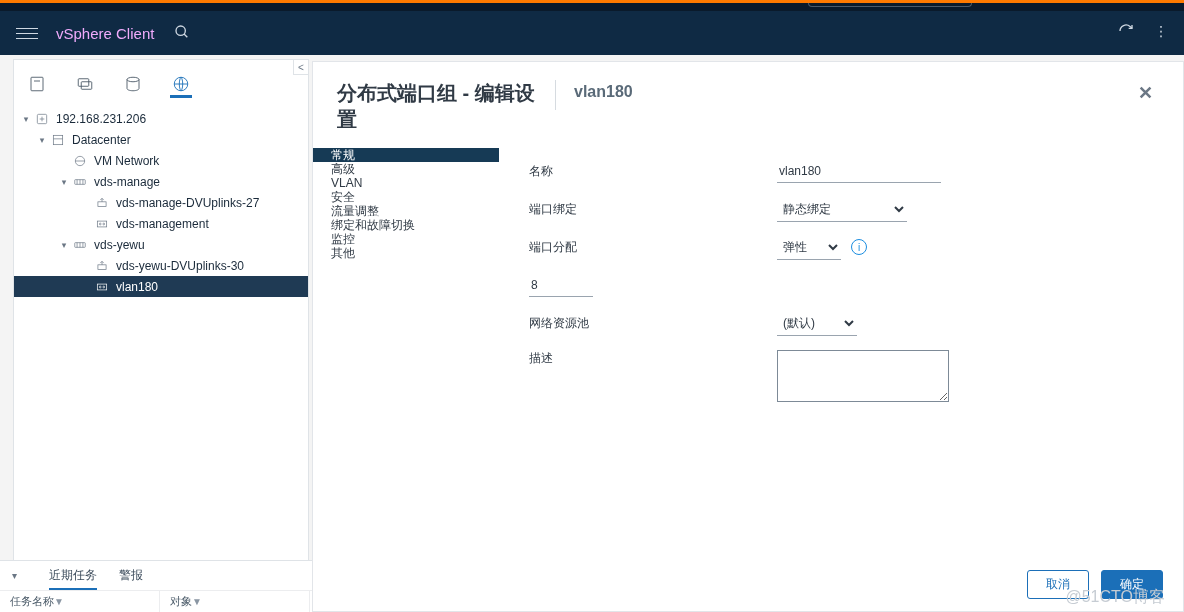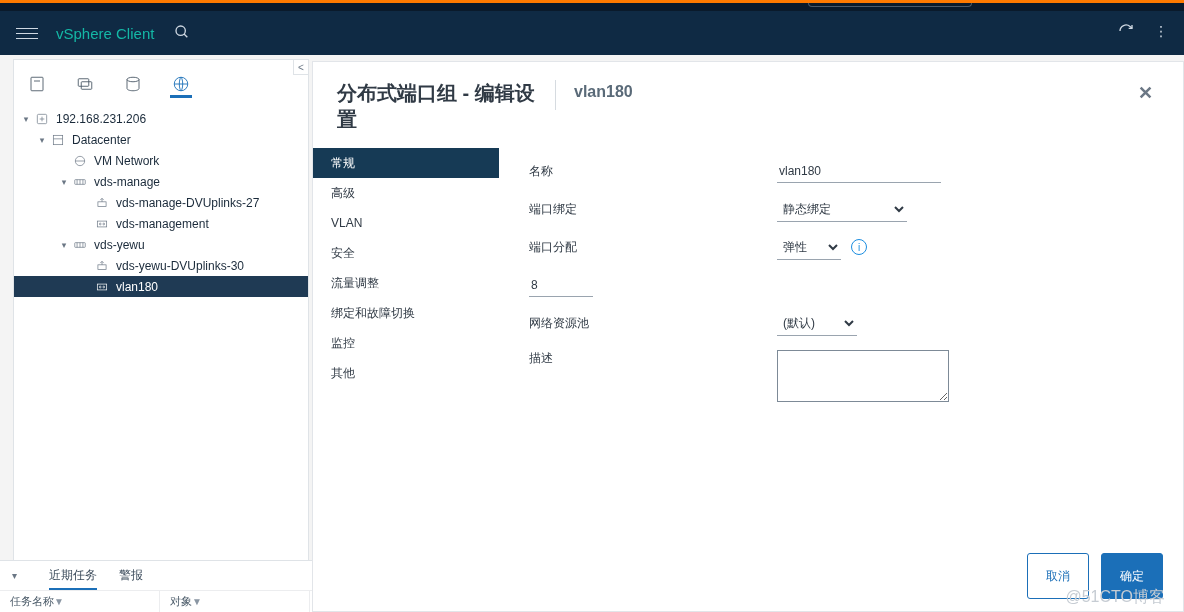--- a/index.html
+++ b/index.html
@@ -9,21 +9,21 @@
   .orange-bar { height: 3px; background: #ff7a00; }
   .top-chrome { height: 8px; background: #0a1a2b; position: relative; }
   .top-chrome .pill { position: absolute; top: 0; left: 808px; width: 164px; height: 4px; border: 1px solid #4a5a6a; border-radius: 0 0 4px 4px; border-top: none; }
 
   .header {
     height: 44px; background: #0f2a44; color: #e8eef4;
     display: flex; align-items: center; padding: 0 16px;
   }
   .header .hamburger { width:22px; display:flex; flex-direction:column; gap:4px; margin-right:18px; cursor:pointer;}
   .header .hamburger span { height:1px; background:#cfd8e2; }
-  .header .title { color:#14b8a6; font-size:15px; margin-right:20px; }
+  .header .title { color:#f0abfc; font-size:15px; margin-right:20px; }
   .header .search-icon { color:#cfd8e2; font-size:15px; }
   .header .right-icons { margin-left:auto; display:flex; gap:20px; color:#cfd8e2; }
 
   
   .body { position: relative; height: calc(612px - 3px - 8px - 44px); }
 
   
   .left-panel {
     position:absolute; left:13px; top:4px; width:296px; height:calc(100% - 4px);
     background:#fff; border:1px solid #dfe3e7; display:flex; flex-direction:column;
@@ -71,21 +71,21 @@
   }
   .modal-header { display:flex; align-items:flex-start; padding:18px 24px 10px 24px;font-weight:bold; }
   .modal-header .mtitle { font-size:20px; color:#303a45; max-width:200px; line-height:1.3;}
   .modal-header .sep { width:1px; height:30px; background:#d6dbe0; margin:0 18px; }
   .modal-header .mcontext { font-size:16px; color:#5a6a78; padding-top:3px;}
   .modal-header .close { margin-left:auto; color:#6b7785; font-size:18px; cursor:pointer; padding:2px 6px;}
 
   .modal-body { display:flex; flex:1; overflow:hidden; }
 
   .m-side { width:186px; padding:6px 0; }
-  .m-side .mitem { height:30px; display:flex; align-items:center; padding:0 18px; font-size:12px; color:#303a45; cursor:pointer;}
+  .m-side .mitem { height:14px; display:flex; align-items:center; padding:0 18px; font-size:12px; color:#303a45; cursor:pointer;}
   .m-side .mitem.active { background:#163a55; color:#fff; }
 
   .m-form { flex:1; padding:10px 30px; font-size:12px; color:#303a45; }
   .frow { display:flex; align-items:center; min-height:38px; }
   .frow .flabel { width:248px; }
   .frow .fcontrol { display:flex; align-items:center; gap:10px;}
   .frow input[type=text].underline, .frow select.underline {
     border:none; border-bottom:1px solid #9aa4af; background:transparent; padding:4px 2px;
     font-size:12px; color:#303a45; outline:none;
   }
@@ -97,21 +97,21 @@
   .frow .info-icon {
     width:16px; height:16px; border:1px solid #1b8de0; border-radius:50%;
     color:#1b8de0; font-size:10px; display:flex; align-items:center; justify-content:center;
   }
   .desc-box { width:172px; height:52px; border:1px solid #7d8a97; resize:both; font-size:12px; padding:4px;}
 
   .modal-footer {
     display:flex; justify-content:flex-end; align-items:center; gap:12px;
     padding:12px 20px; border-top:0;
   }
-  .btn { height:46px; padding:0 18px; font-size:12px; border-radius:3px; cursor:pointer; }
+  .btn { height:29px; padding:0 18px; font-size:12px; border-radius:3px; cursor:pointer; }
   .btn-outline { background:#fff; border:1px solid #1b6fb8; color:#1b6fb8; }
   .btn-primary { background:#1b6fb8; border:1px solid #1b6fb8; color:#fff; }
 
   .watermark { position:absolute; right:19px; bottom:4px; font-size:16px; color:#c6ccd3; }
 </style>
 </head>
 <body>
 
 <div class="orange-bar"></div>
 <div class="top-chrome">

